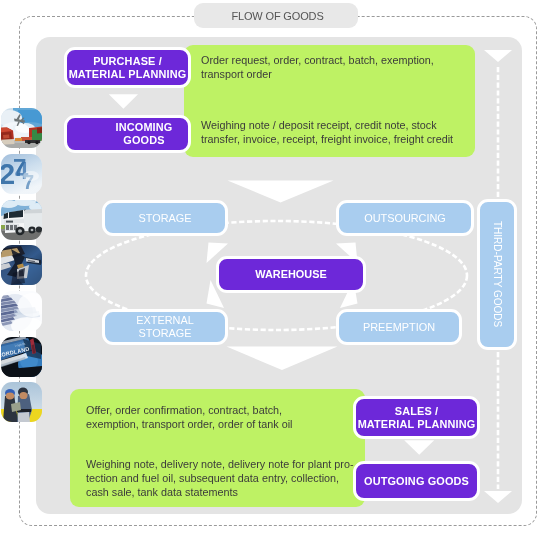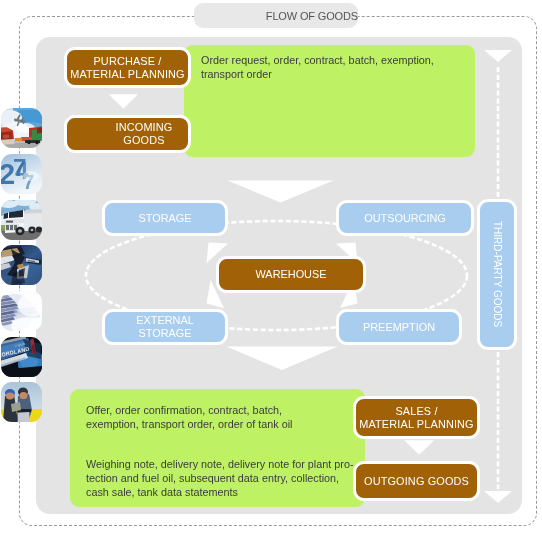--- a/index.html
+++ b/index.html
@@ -11,27 +11,27 @@
 
   
   #dashed-frame{left:19px;top:16px;width:518px;height:510px;
      border:1px dashed #9a9a9a;border-radius:13px;box-sizing:border-box;background:transparent;}
 
   
   #panel{left:36px;top:37px;width:486px;height:477px;border-radius:14px;background:#e4e4e4;}
 
   
   #title-badge{left:194px;top:3px;width:164px;height:25px;border-radius:9px;background:#e8e8e8;
-     display:flex;align-items:center;justify-content:flex-end;color:#555555;font-size:11px;
+     display:flex;align-items:center;justify-content:center;color:#555555;font-size:11px;
      letter-spacing:-0.15px;padding-left:3px;box-sizing:border-box;}
 
   
   .pill{border-radius:11px;box-sizing:border-box;display:flex;align-items:center;
         justify-content:center;text-align:center;color:#ffffff;line-height:1.18;}
-  .green{background:#a16207;border:3px solid #ffffff;}
+  .green{background:#6d28d9;border:3px solid #ffffff;font-weight:bold;}
   .blue{background:#a9cdef;border:3px solid #ffffff;}
   .docbox{background:#bef264;border-radius:9px;}
 
   .lbl{white-space:pre-line;}
   .doctext{color:#3b3b3b;font-size:10.8px;line-height:14px;}
 
   
   .vert{writing-mode:vertical-rl;text-orientation:mixed;letter-spacing:0px;}
 </style>
 </head>
@@ -42,20 +42,22 @@
   <div class="abs" id="panel"></div>
   <div class="abs" id="dashed-frame"></div>
 
   <div class="abs" id="title-badge">
     <span>FLOW OF GOODS</span>
   </div>
 
   <div class="abs docbox" style="left:184px;top:45px;width:291px;height:112px;">
     <div class="abs doctext lbl" style="left:17px;top:8px;width:280px;">Order request, order, contract, batch, exemption,
 transport order</div>
+    <div class="abs doctext lbl" style="left:17px;top:73px;width:290px;">Weighing note / deposit receipt, credit note, stock
+transfer, invoice, receipt, freight invoice, freight credit</div>
   </div>
 
   <div class="abs pill green" style="left:64px;top:47px;width:127px;height:41px;font-size:10.9px;letter-spacing:.15px;">
     <span class="lbl">PURCHASE /
 MATERIAL PLANNING</span>
   </div>
 
   <svg class="abs" style="left:108px;top:93px;" width="32" height="18" viewBox="0 0 32 18">
     <polygon points="0.8,1.2 30,1.2 15.4,15.8" fill="#ffffff"></polygon>
   </svg>

